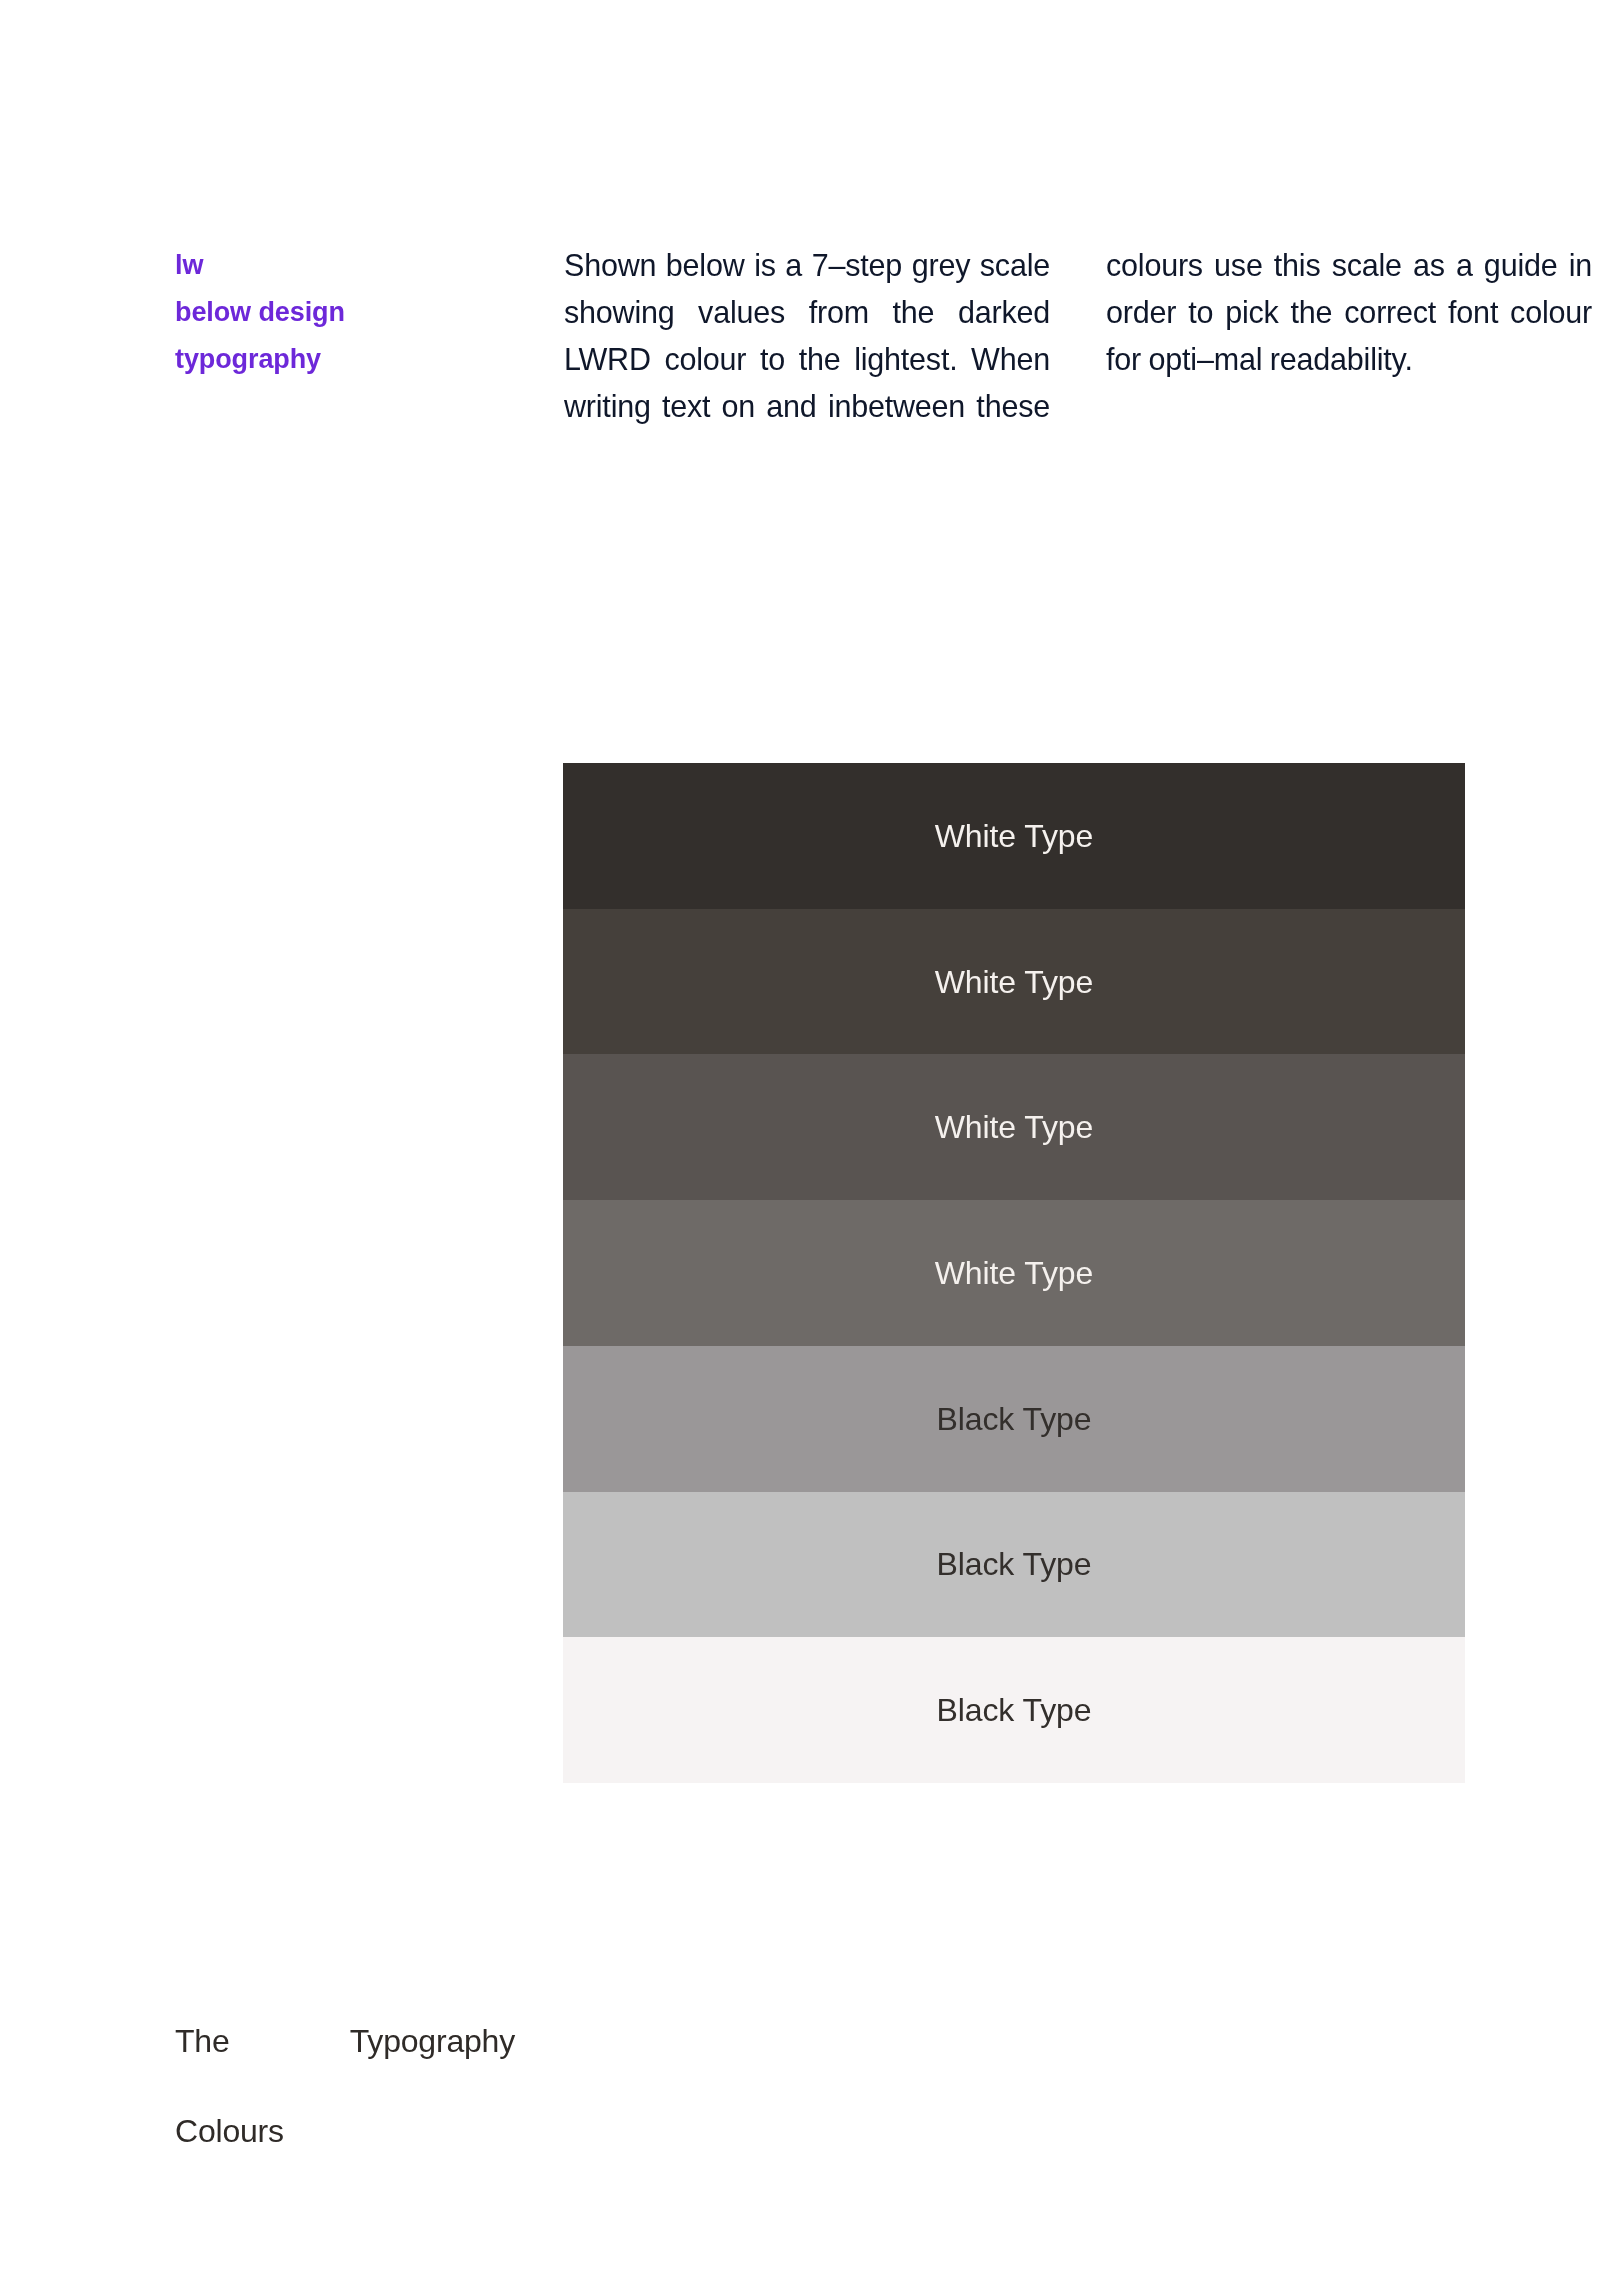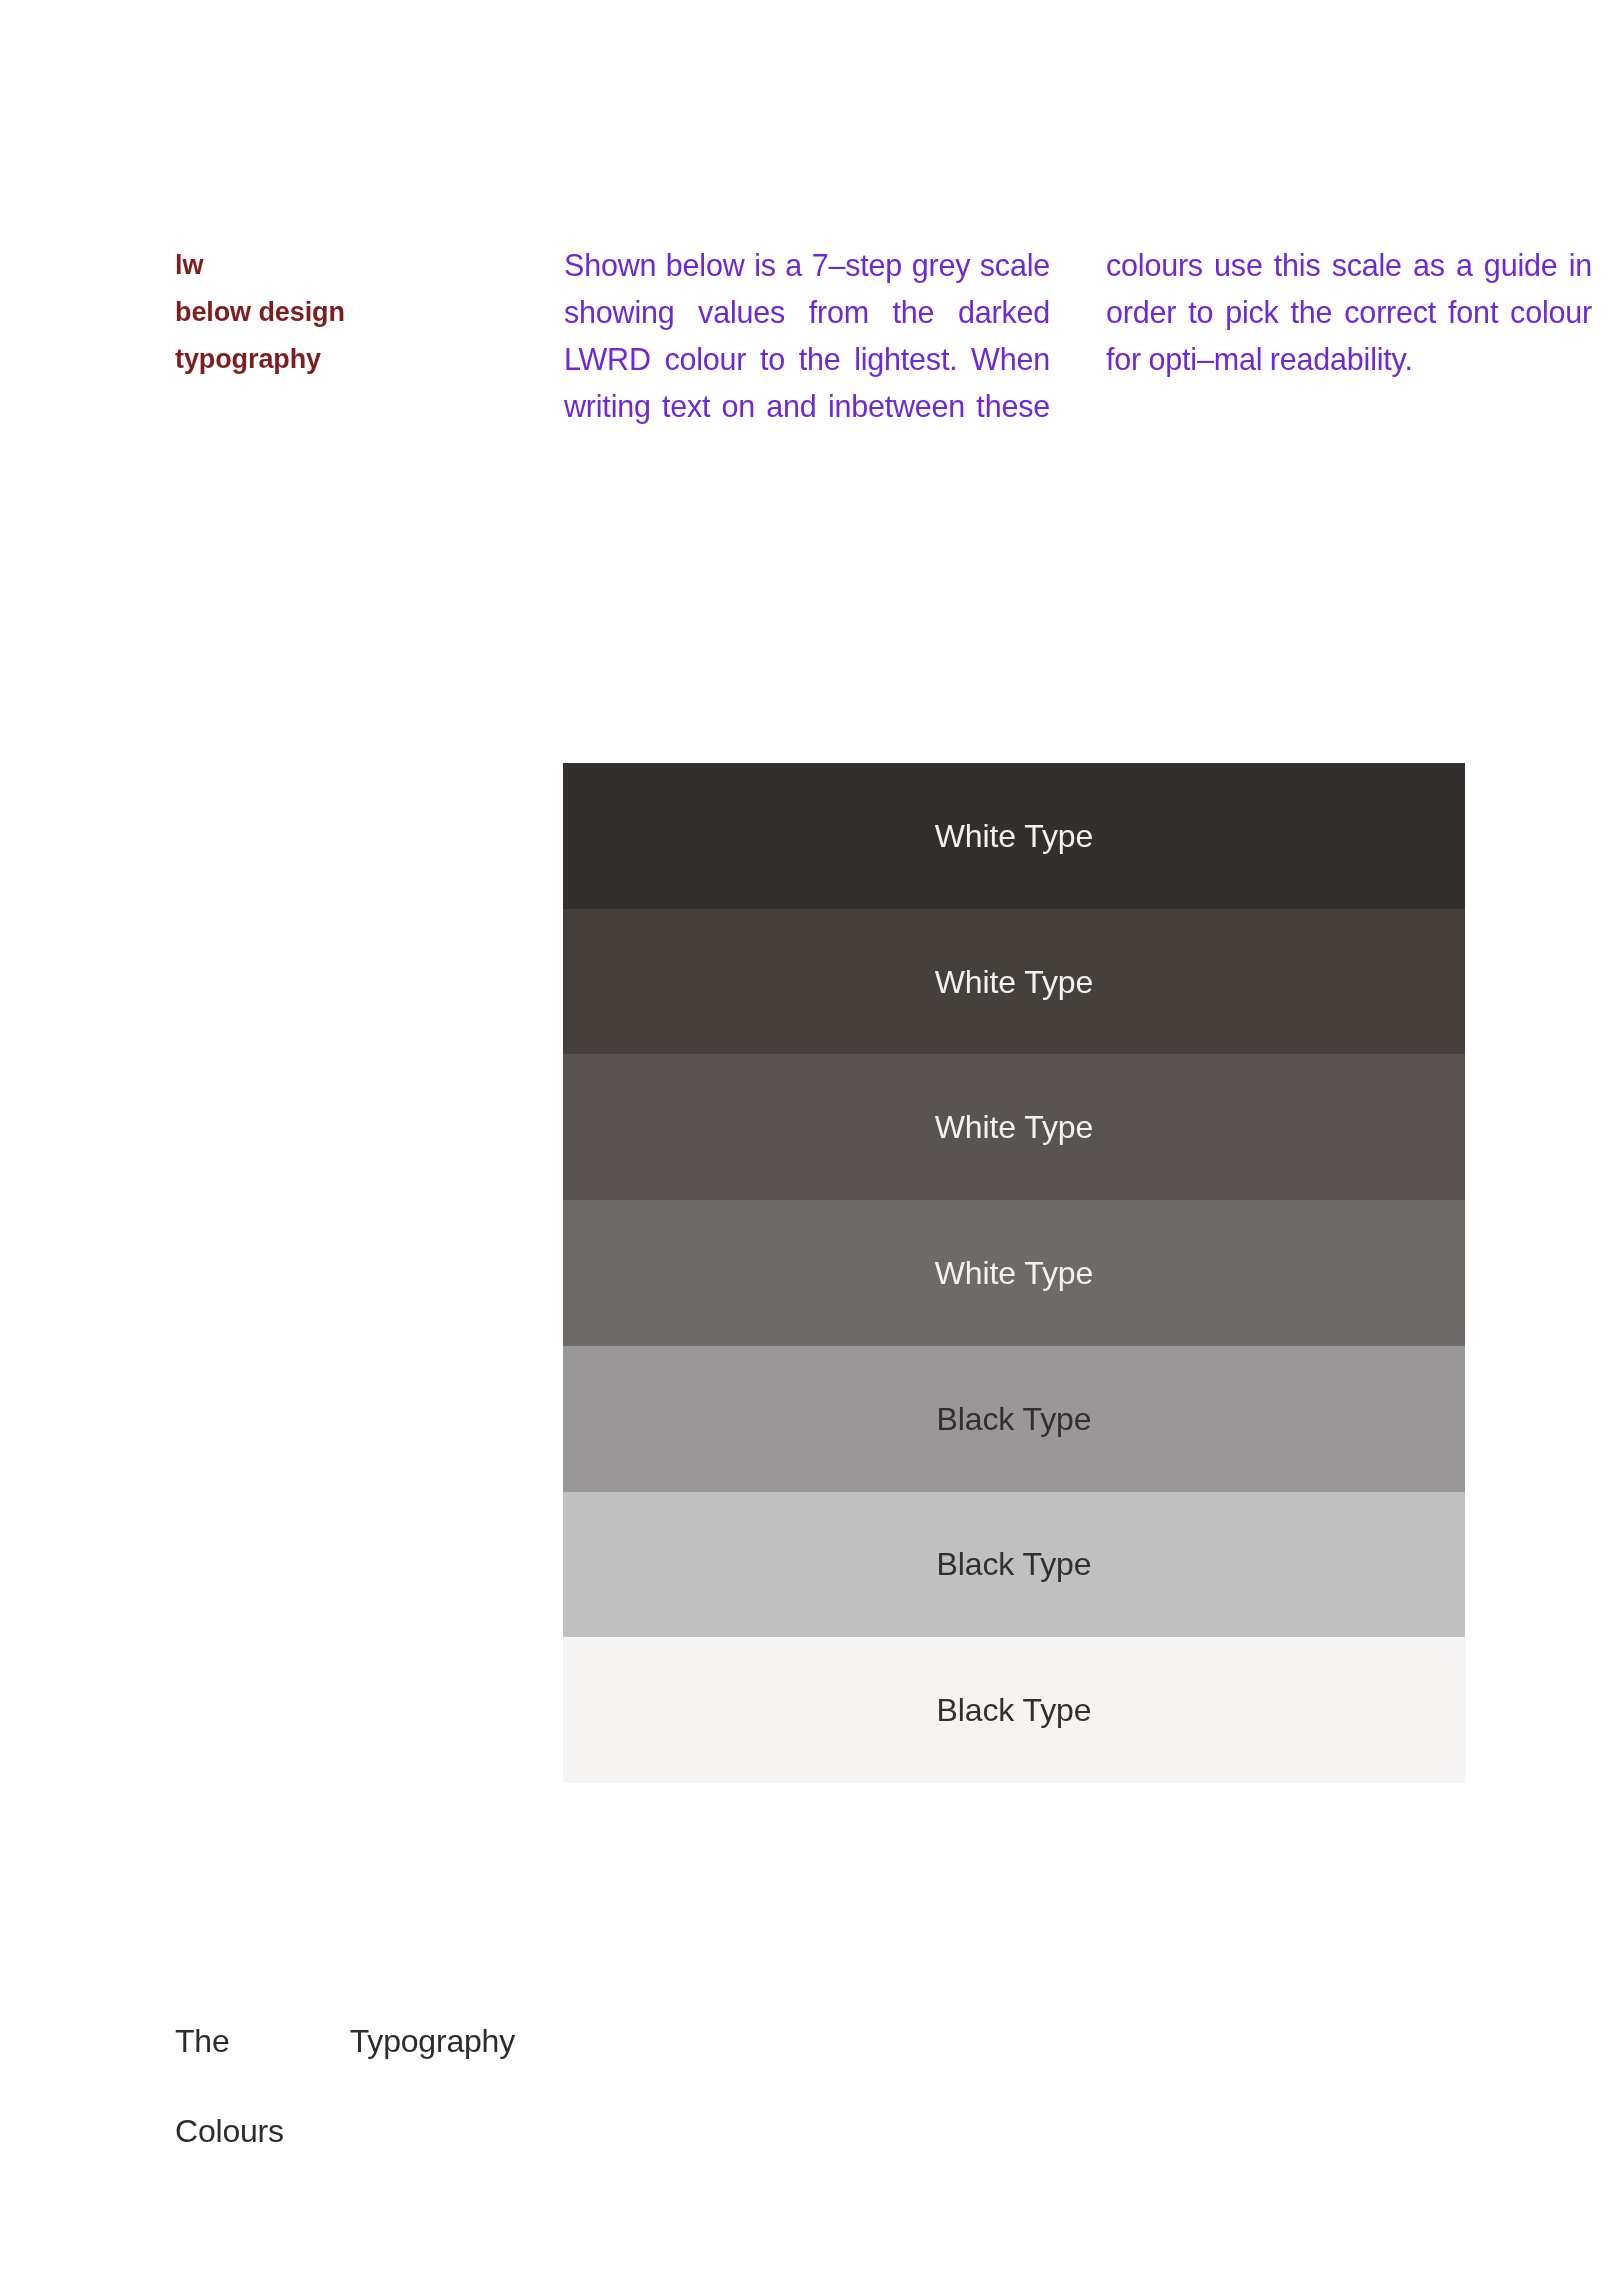--- a/index.html
+++ b/index.html
@@ -33,34 +33,34 @@
     align-items: flex-start;
   }
 
   .brand-block {
     width: 389px;
     flex: 0 0 389px;
     font-weight: 700;
     font-size: 27px;
     line-height: 47px;
     letter-spacing: -0.1px;
-    color: #7f1d1d;
+    color: #6d28d9;
   }
 
   .brand-line {
     display: block;
     white-space: nowrap;
   }
 
   .intro-col {
     flex: 0 0 486px;
     width: 486px;
     font-size: 30.5px;
     line-height: 47px;
-    color: #6d28d9;
+    color: #0f172a;
     text-align: justify;
     text-justify: inter-word;
     letter-spacing: -0.2px;
     word-spacing: -0.7px;
   }
 
   .intro-col.col-1 {
     margin-right: 56px;
   }
 

